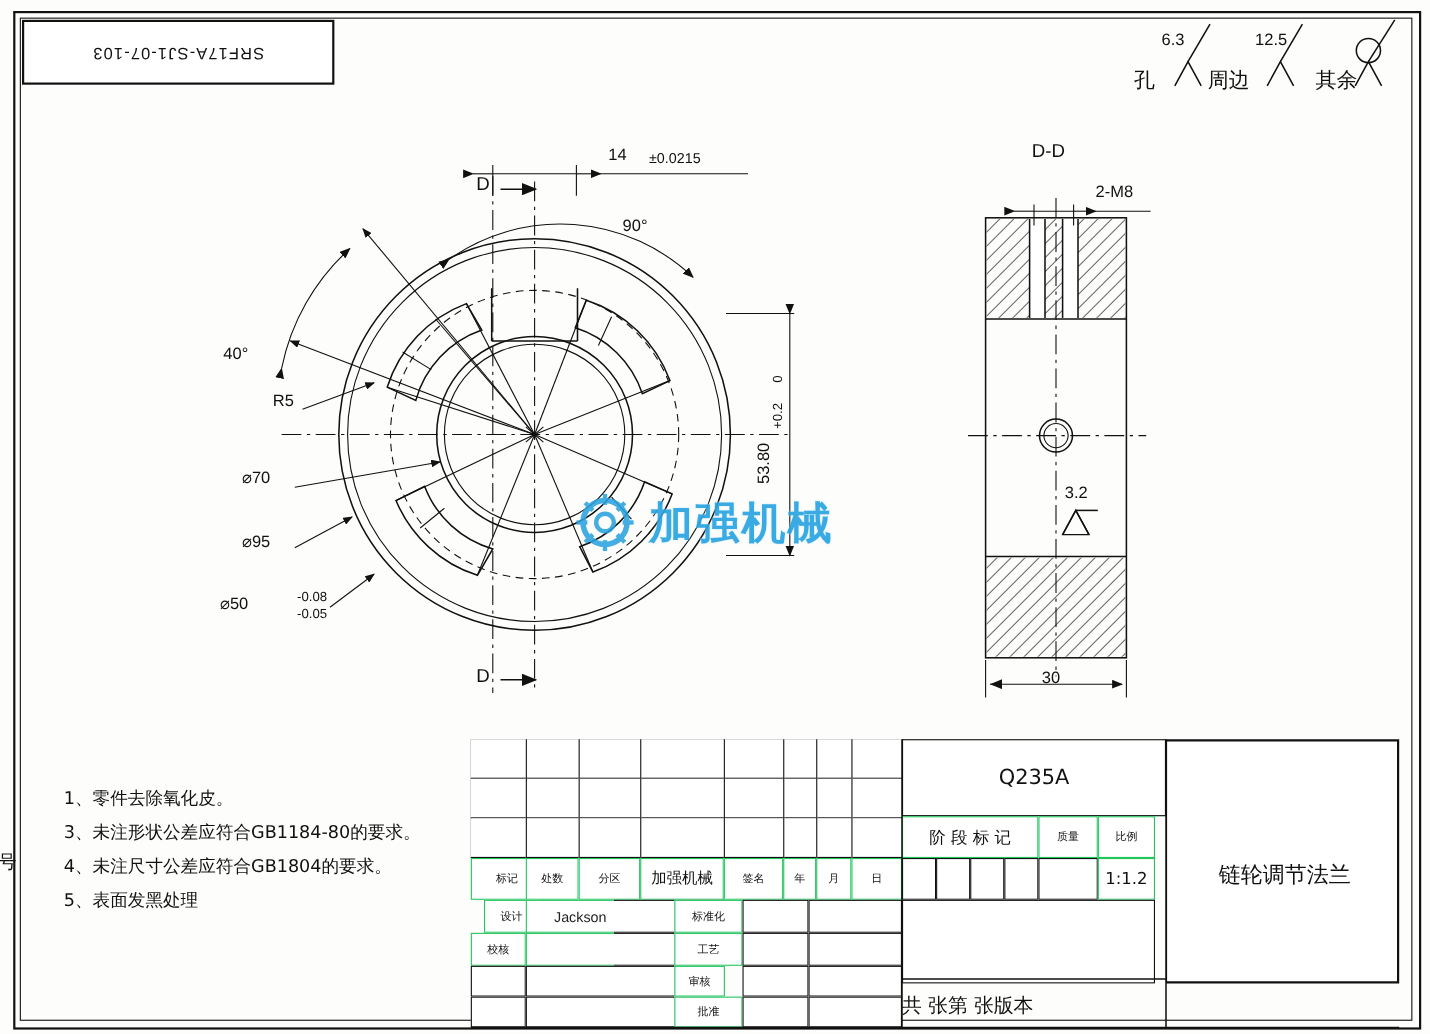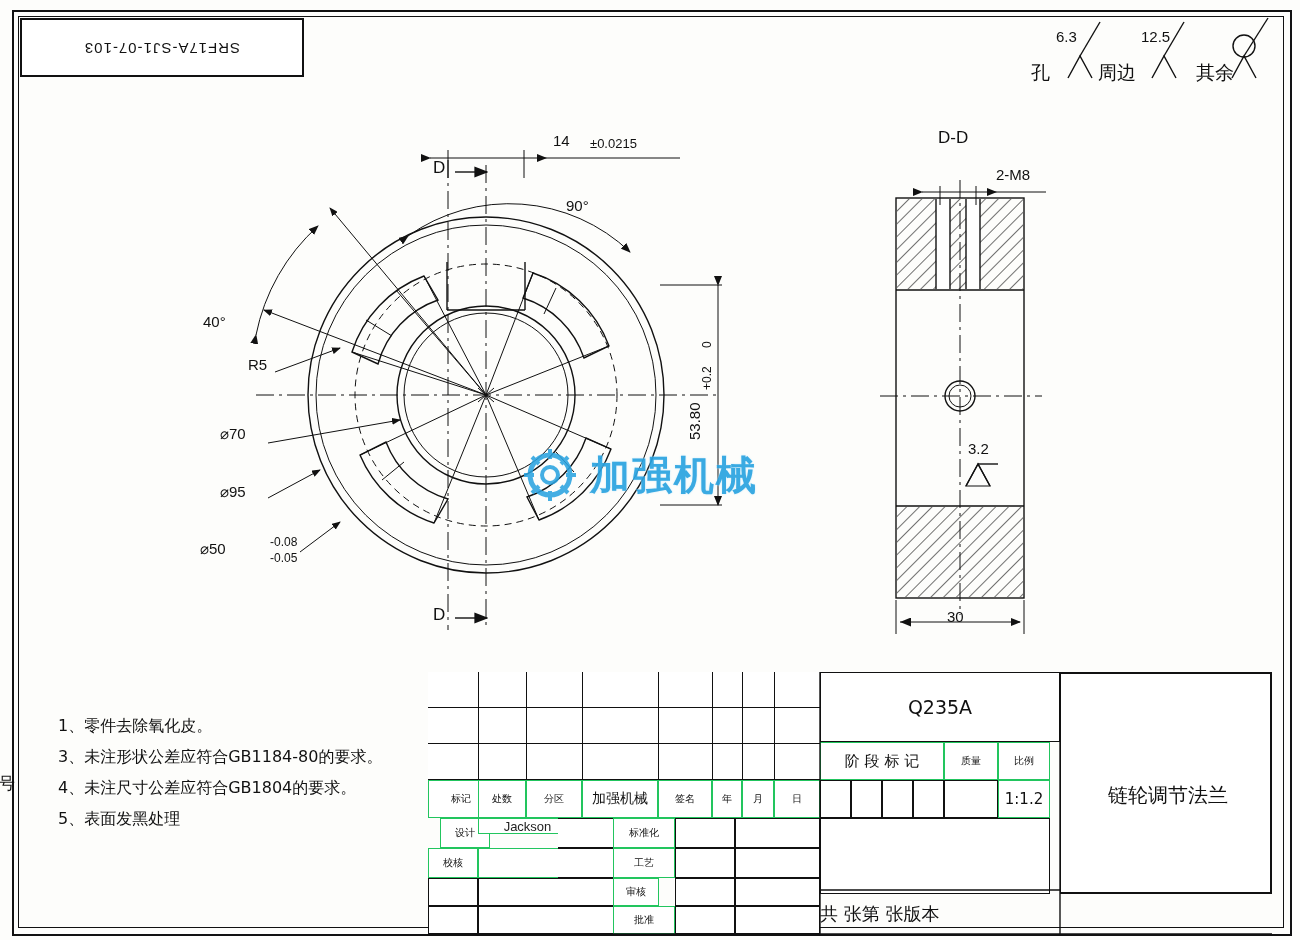--- a/index.html
+++ b/index.html
@@ -274,21 +274,21 @@
     <div class="cell hs" style="left:0;top:108px;width:66px;height:38px;">标记</div>
     <div class="cell hs" style="left:50px;top:108px;width:48px;height:38px;">处数</div>
     <div class="cell hs" style="left:98px;top:108px;width:56px;height:38px;">分区</div>
     <div class="cell hs" style="left:154px;top:108px;width:76px;height:38px;font-size:14px;">加强机械</div>
     <div class="cell hs" style="left:230px;top:108px;width:54px;height:38px;">签名</div>
     <div class="cell hs" style="left:284px;top:108px;width:30px;height:38px;">年</div>
     <div class="cell hs" style="left:314px;top:108px;width:32px;height:38px;">月</div>
     <div class="cell hs" style="left:346px;top:108px;width:46px;height:38px;">日</div>
 
     <div class="cell hs" style="left:12px;top:146px;width:50px;height:30px;text-align:right;">设计</div>
-    <div class="cell hand" style="left:50px;top:146px;width:80px;height:16px;border-right:none;padding-left:18px;">Jackson</div>
+    <div class="cell hand" style="left:50px;top:146px;width:80px;height:30px;border-right:none;padding-left:18px;">Jackson</div>
     <div class="cell nb" style="left:130px;top:146px;width:100px;height:30px;border-top:1px solid #111;border-bottom:1px solid #111;border-right:1px solid #111;"></div>
 
     <div class="cell hs" style="left:0;top:176px;width:50px;height:30px;">校核</div>
     <div class="cell hand" style="left:50px;top:176px;width:80px;height:30px;border-right:none;"></div>
     <div class="cell nb" style="left:130px;top:176px;width:100px;height:30px;border-top:1px solid #111;border-bottom:1px solid #111;border-right:1px solid #111;"></div>
 
     <div class="cell nb" style="left:0;top:206px;width:50px;height:28px;border:1px solid #111;"></div>
     <div class="cell nb" style="left:50px;top:206px;width:180px;height:28px;border:1px solid #111;"></div>
     <div class="cell nb" style="left:0;top:234px;width:50px;height:28px;border:1px solid #111;"></div>
     <div class="cell nb" style="left:50px;top:234px;width:180px;height:28px;border:1px solid #111;"></div>

